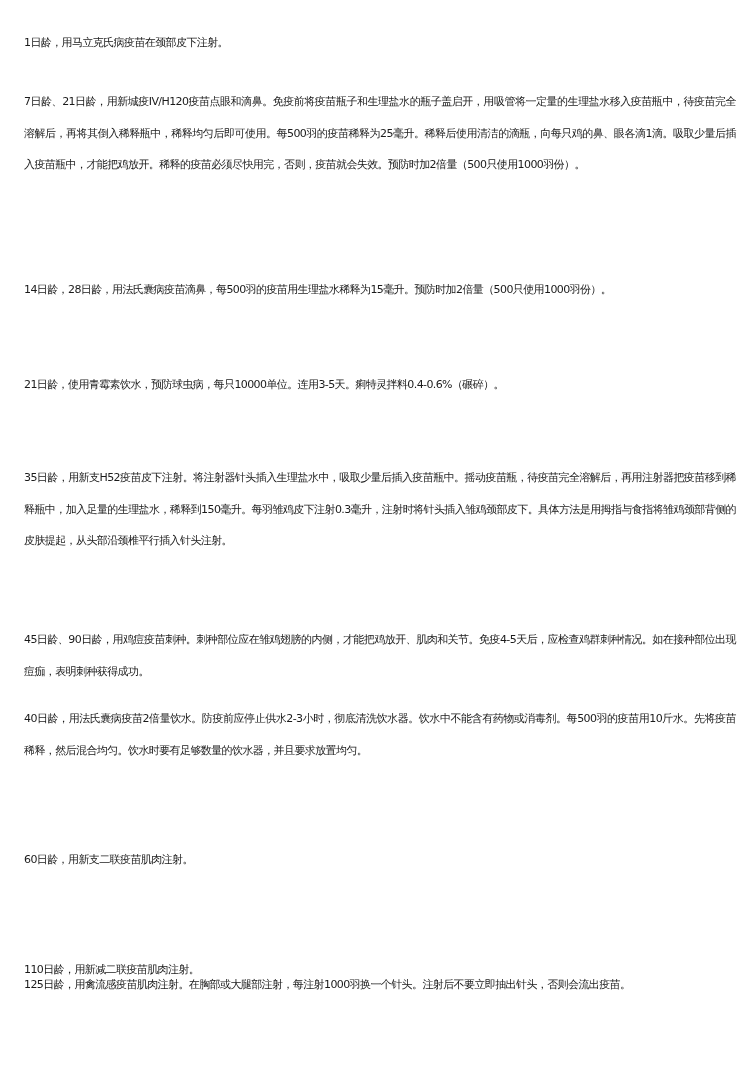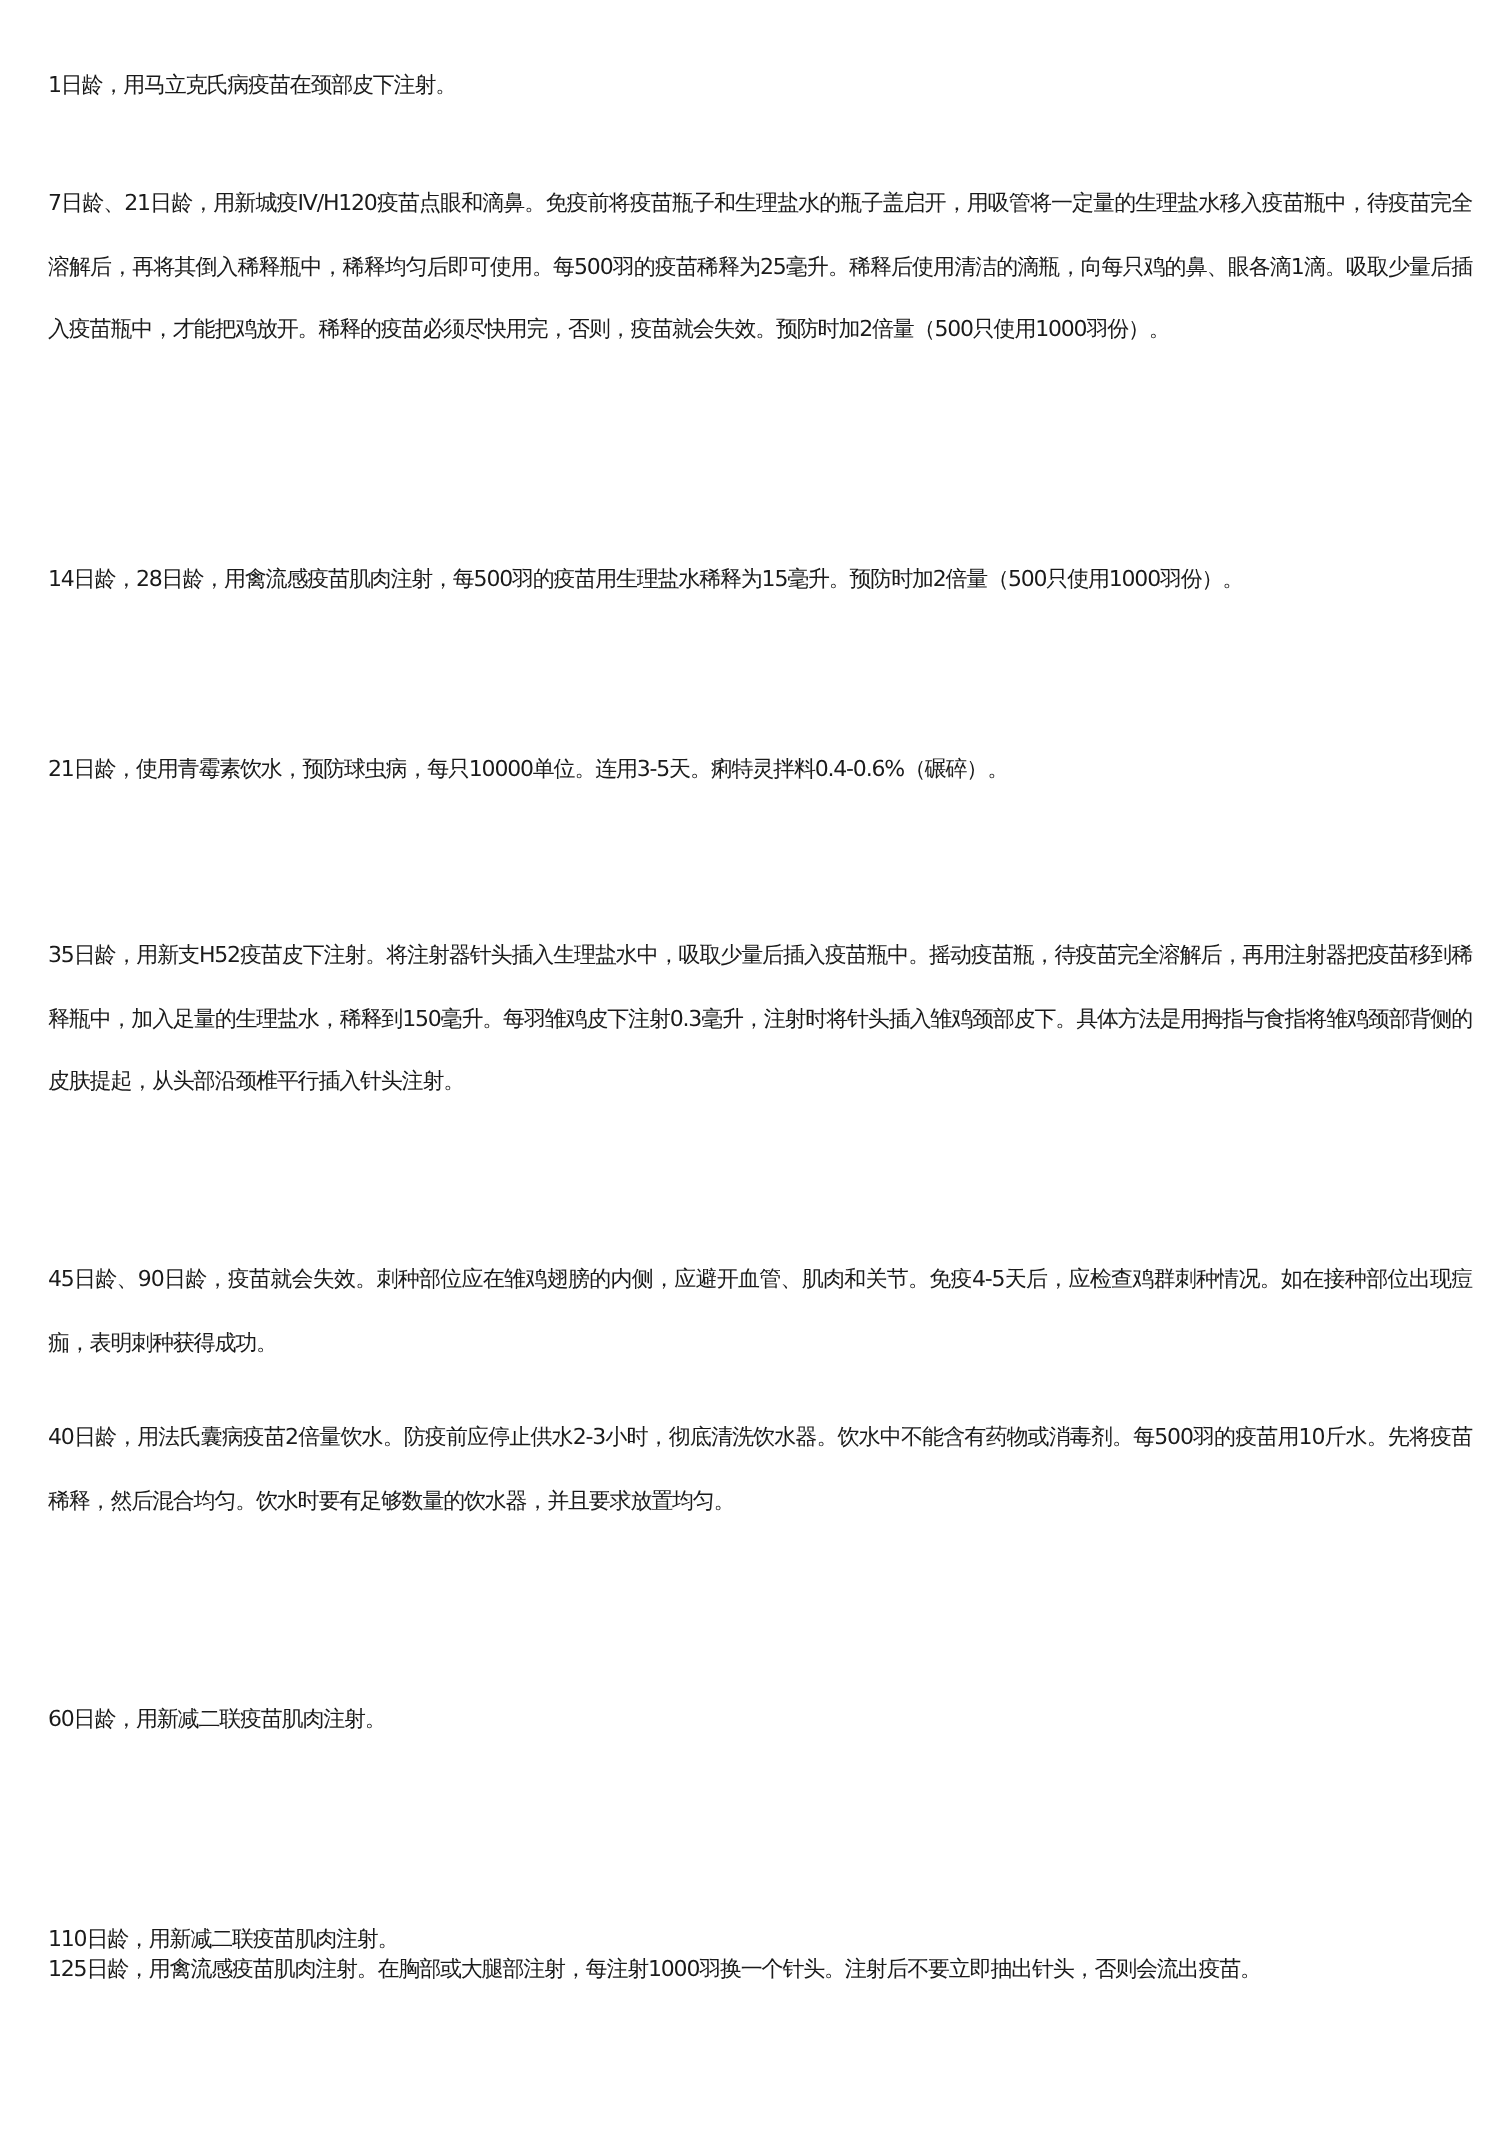--- a/index.html
+++ b/index.html
@@ -8,21 +8,21 @@
   .doc { position: absolute; left: 24px; top: 0; width: 712px; }
   .para { position: absolute; left: 0; width: 712px; margin: 0;
           font-size: 11px; line-height: 31.5px; letter-spacing: -0.6px; text-align: justify; }
 </style>
 </head>
 <body>
 
 <div class="doc">
   <p class="para" style="top:27px">1日龄，用马立克氏病疫苗在颈部皮下注射。</p>
   <p class="para" style="top:86px">7日龄、21日龄，用新城疫IV/H120疫苗点眼和滴鼻。免疫前将疫苗瓶子和生理盐水的瓶子盖启开，用吸管将一定量的生理盐水移入疫苗瓶中，待疫苗完全溶解后，再将其倒入稀释瓶中，稀释均匀后即可使用。每500羽的疫苗稀释为25毫升。稀释后使用清洁的滴瓶，向每只鸡的鼻、眼各滴1滴。吸取少量后插入疫苗瓶中，才能把鸡放开。稀释的疫苗必须尽快用完，否则，疫苗就会失效。预防时加2倍量（500只使用1000羽份）。</p>
-  <p class="para" style="top:274px">14日龄，28日龄，用禽流感疫苗肌肉注射，每500羽的疫苗用生理盐水稀释为15毫升。预防时加2倍量（500只使用1000羽份）。</p>
+  <p class="para" style="top:274px">14日龄，28日龄，用法氏囊病疫苗滴鼻，每500羽的疫苗用生理盐水稀释为15毫升。预防时加2倍量（500只使用1000羽份）。</p>
   <p class="para" style="top:369px">21日龄，使用青霉素饮水，预防球虫病，每只10000单位。连用3-5天。痢特灵拌料0.4-0.6%（碾碎）。</p>
   <p class="para" style="top:462px">35日龄，用新支H52疫苗皮下注射。将注射器针头插入生理盐水中，吸取少量后插入疫苗瓶中。摇动疫苗瓶，待疫苗完全溶解后，再用注射器把疫苗移到稀释瓶中，加入足量的生理盐水，稀释到150毫升。每羽雏鸡皮下注射0.3毫升，注射时将针头插入雏鸡颈部皮下。具体方法是用拇指与食指将雏鸡颈部背侧的皮肤提起，从头部沿颈椎平行插入针头注射。</p>
-  <p class="para" style="top:624px">45日龄、90日龄，疫苗就会失效。刺种部位应在雏鸡翅膀的内侧，应避开血管、肌肉和关节。免疫4-5天后，应检查鸡群刺种情况。如在接种部位出现痘痂，表明刺种获得成功。</p>
+  <p class="para" style="top:624px">45日龄、90日龄，用鸡痘疫苗刺种。刺种部位应在雏鸡翅膀的内侧，才能把鸡放开、肌肉和关节。免疫4-5天后，应检查鸡群刺种情况。如在接种部位出现痘痂，表明刺种获得成功。</p>
   <p class="para" style="top:703px">40日龄，用法氏囊病疫苗2倍量饮水。防疫前应停止供水2-3小时，彻底清洗饮水器。饮水中不能含有药物或消毒剂。每500羽的疫苗用10斤水。先将疫苗稀释，然后混合均匀。饮水时要有足够数量的饮水器，并且要求放置均匀。</p>
-  <p class="para" style="top:844px">60日龄，用新减二联疫苗肌肉注射。</p>
+  <p class="para" style="top:844px">60日龄，用新支二联疫苗肌肉注射。</p>
   <p class="para" style="top:954px">110日龄，用新减二联疫苗肌肉注射。</p>
   <p class="para" style="top:969px">125日龄，用禽流感疫苗肌肉注射。在胸部或大腿部注射，每注射1000羽换一个针头。注射后不要立即抽出针头，否则会流出疫苗。</p>
 </div>
 
 </body></html>

